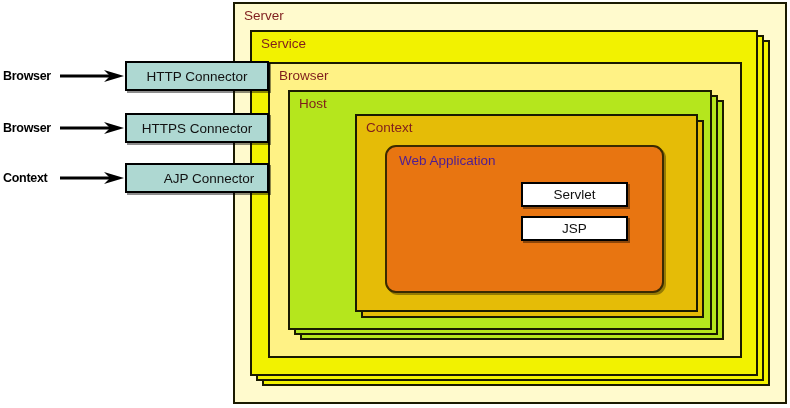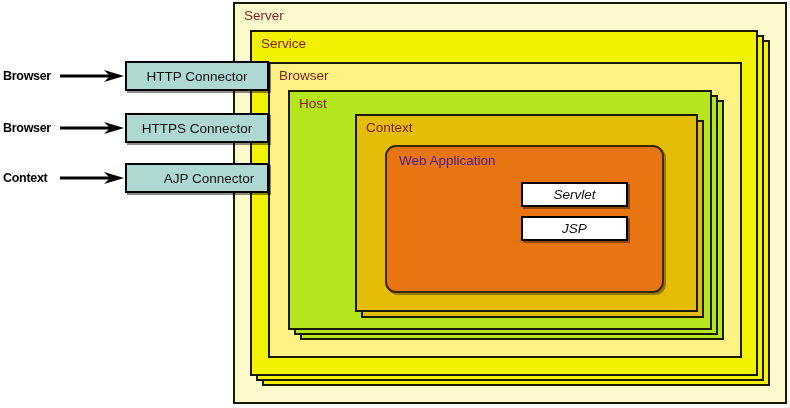--- a/index.html
+++ b/index.html
@@ -94,21 +94,20 @@
     position: absolute;
     box-sizing: border-box;
     background: #ffffff;
     border: 2px solid #000000;
     display: flex;
     align-items: center;
     justify-content: center;
     font-size: 13.5px;
     color: #101010;
     box-shadow: 2px 2px 0 rgba(0,0,0,0.4);
-    font-style: italic;
   }
 </style>
 </head>
 <body>
 
 <div id="diagram">
 
   <div class="box" style="left:233px; top:2px; width:554px; height:402px; background:#fffacd; z-index:1;">
     <span class="box-label">Server</span>
   </div>

